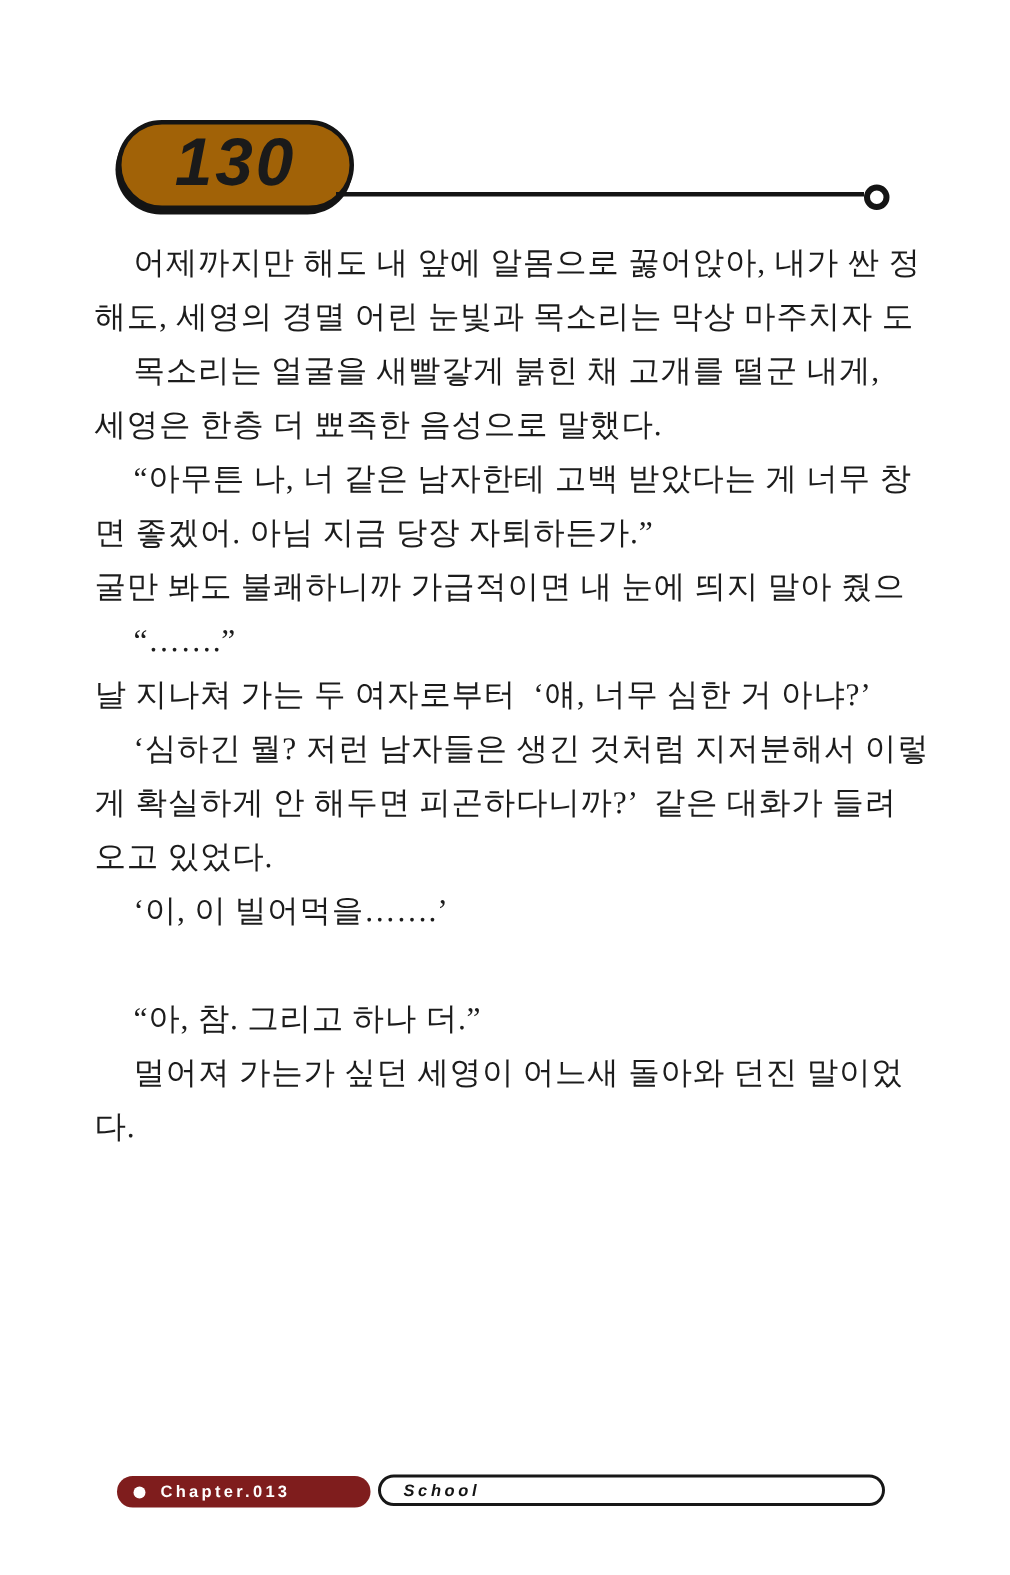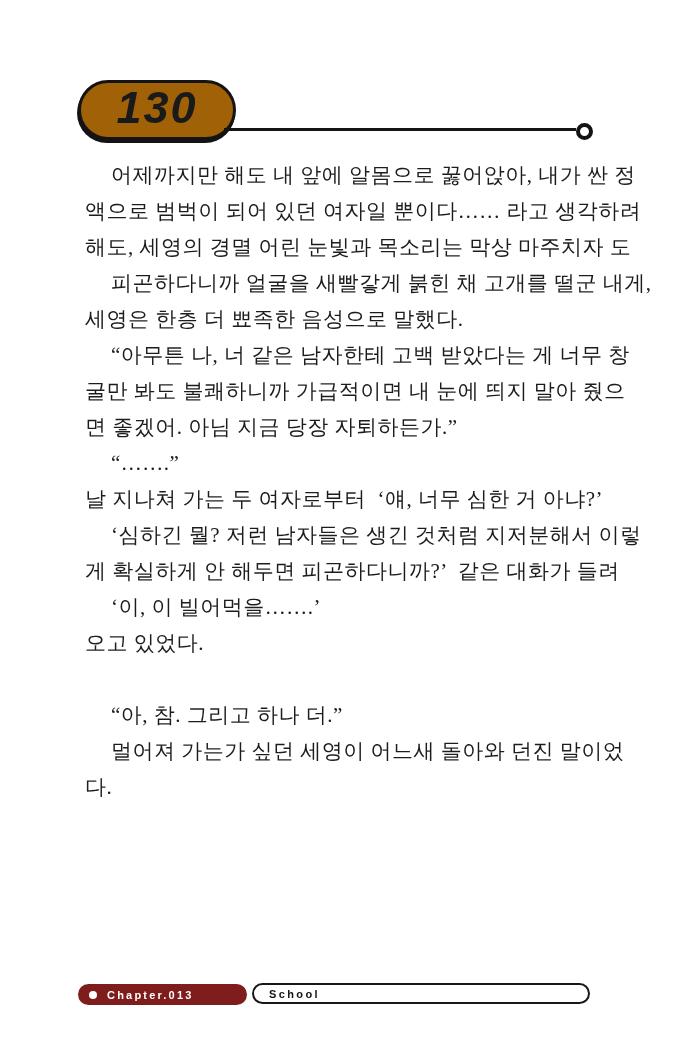--- a/index.html
+++ b/index.html
@@ -59,21 +59,20 @@
     border-radius: 50%;
     background: #ffffff;
   }
 
   
   .body-text {
     position: absolute;
     left: 63px;
     top: 157px;
     width: 552px;
-    margin-left: 22px;
   }
   .line {
     height: 36px;
     line-height: 36px;
     font-size: 21px;
     letter-spacing: 0.5px;
     white-space: pre;
     color: #1c1c1c;
   }
   .line.indent {
@@ -127,48 +126,48 @@
     box-sizing: border-box;
   }
   .footer-section-label {
     font-family: "Liberation Sans", sans-serif;
     font-weight: bold;
     font-size: 11px;
     letter-spacing: 2.4px;
     color: #141414;
     margin-left: 15px;
     white-space: nowrap;
+    font-style: italic;
   }
 </style>
 </head>
 <body>
 
 <div class="page">
 
   <div class="page-number-pill">
     <span class="page-number">130</span>
   </div>
   <div class="header-rule"></div>
   <div class="header-ring"></div>
 
   <div class="body-text">
       <div class="line indent">어제까지만 해도 내 앞에 알몸으로 꿇어앉아, 내가 싼 정</div>
-      <div class="line">액으로 범벅이 되어 있던 여자일 뿐이다…… 라고 생각하려</div>
       <div class="line">해도, 세영의 경멸 어린 눈빛과 목소리는 막상 마주치자 도</div>
-      <div class="line indent">피곤하다니까 얼굴을 새빨갛게 붉힌 채 고개를 떨군 내게,</div>
+      <div class="line indent">목소리는 얼굴을 새빨갛게 붉힌 채 고개를 떨군 내게,</div>
       <div class="line">세영은 한층 더 뾰족한 음성으로 말했다.</div>
       <div class="line indent">“아무튼 나, 너 같은 남자한테 고백 받았다는 게 너무 창</div>
+      <div class="line">면 좋겠어. 아님 지금 당장 자퇴하든가.”</div>
       <div class="line">굴만 봐도 불쾌하니까 가급적이면 내 눈에 띄지 말아 줬으</div>
-      <div class="line">면 좋겠어. 아님 지금 당장 자퇴하든가.”</div>
       <div class="line indent">“…….”</div>
       <div class="line">날 지나쳐 가는 두 여자로부터  ‘얘, 너무 심한 거 아냐?’</div>
       <div class="line indent">‘심하긴 뭘? 저런 남자들은 생긴 것처럼 지저분해서 이렇</div>
       <div class="line">게 확실하게 안 해두면 피곤하다니까?’  같은 대화가 들려</div>
+      <div class="line">오고 있었다.</div>
       <div class="line indent">‘이, 이 빌어먹을…….’</div>
-      <div class="line">오고 있었다.</div>
       <div class="line blank"></div>
       <div class="line indent">“아, 참. 그리고 하나 더.”</div>
       <div class="line indent">멀어져 가는가 싶던 세영이 어느새 돌아와 던진 말이었</div>
       <div class="line">다.</div>
     </div>
 
   <div class="footer-chapter-pill">
     <span class="footer-dot"></span>
     <span class="footer-chapter-label">Chapter.013</span>
   </div>

